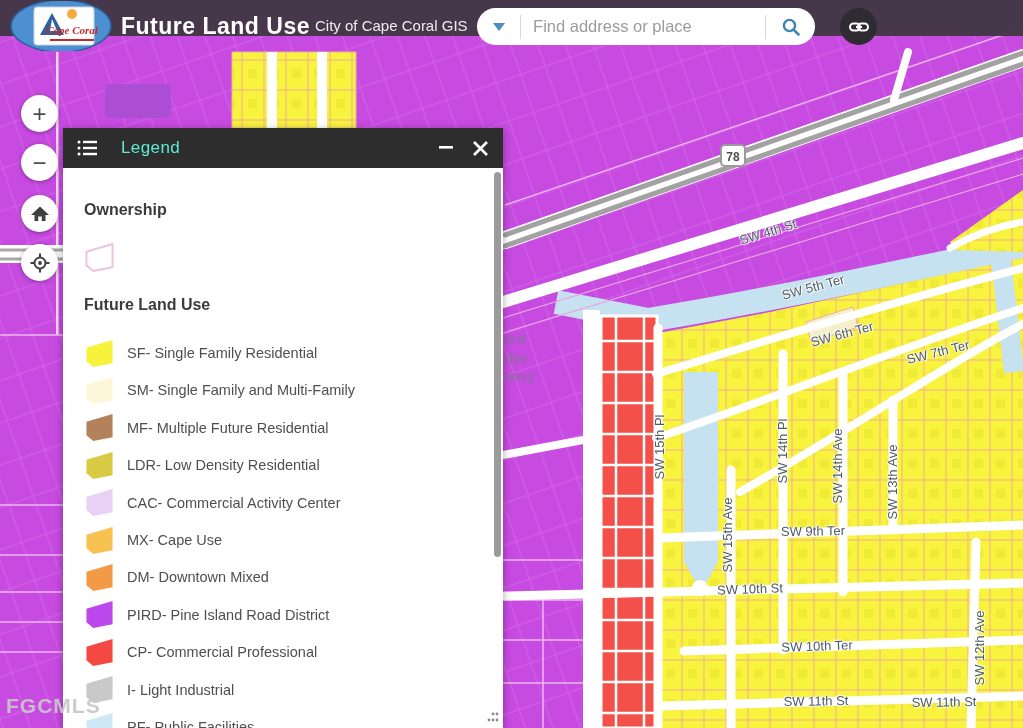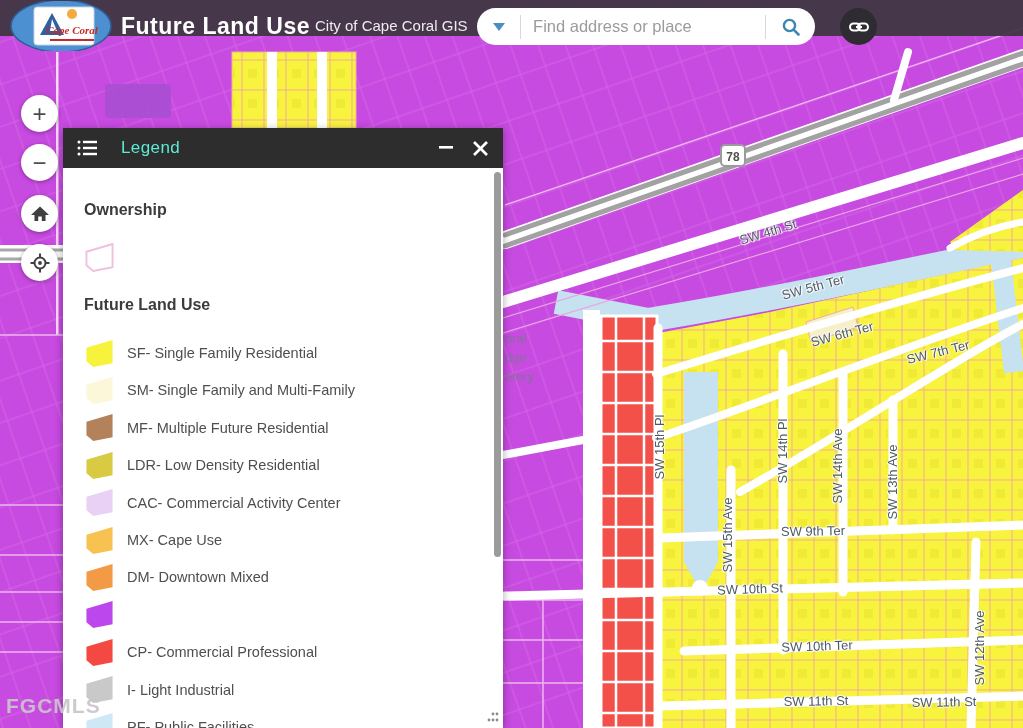--- a/index.html
+++ b/index.html
@@ -321,20 +321,21 @@
         <div class="legend-row">
           <svg viewBox="0 0 31 30">
             <polygon points="2,9 29,1 29,25 9,29 2,23" fill="#f39a47"></polygon>
           </svg>
           <span class="legend-label">DM- Downtown Mixed</span>
         </div>
         <div class="legend-row">
           <svg viewBox="0 0 31 30">
             <polygon points="2,9 29,1 29,25 9,29 2,23" fill="#bc47ec"></polygon>
           </svg>
+          <span class="legend-label">PIRD- Pine Island Road District</span>
         </div>
         <div class="legend-row">
           <svg viewBox="0 0 31 30">
             <polygon points="2,9 29,1 29,25 9,29 2,23" fill="#f44943"></polygon>
           </svg>
           <span class="legend-label">CP- Commercial Professional</span>
         </div>
         <div class="legend-row">
           <svg viewBox="0 0 31 30">
             <polygon points="2,9 29,1 29,25 9,29 2,23" fill="#c9c9c9"></polygon>

